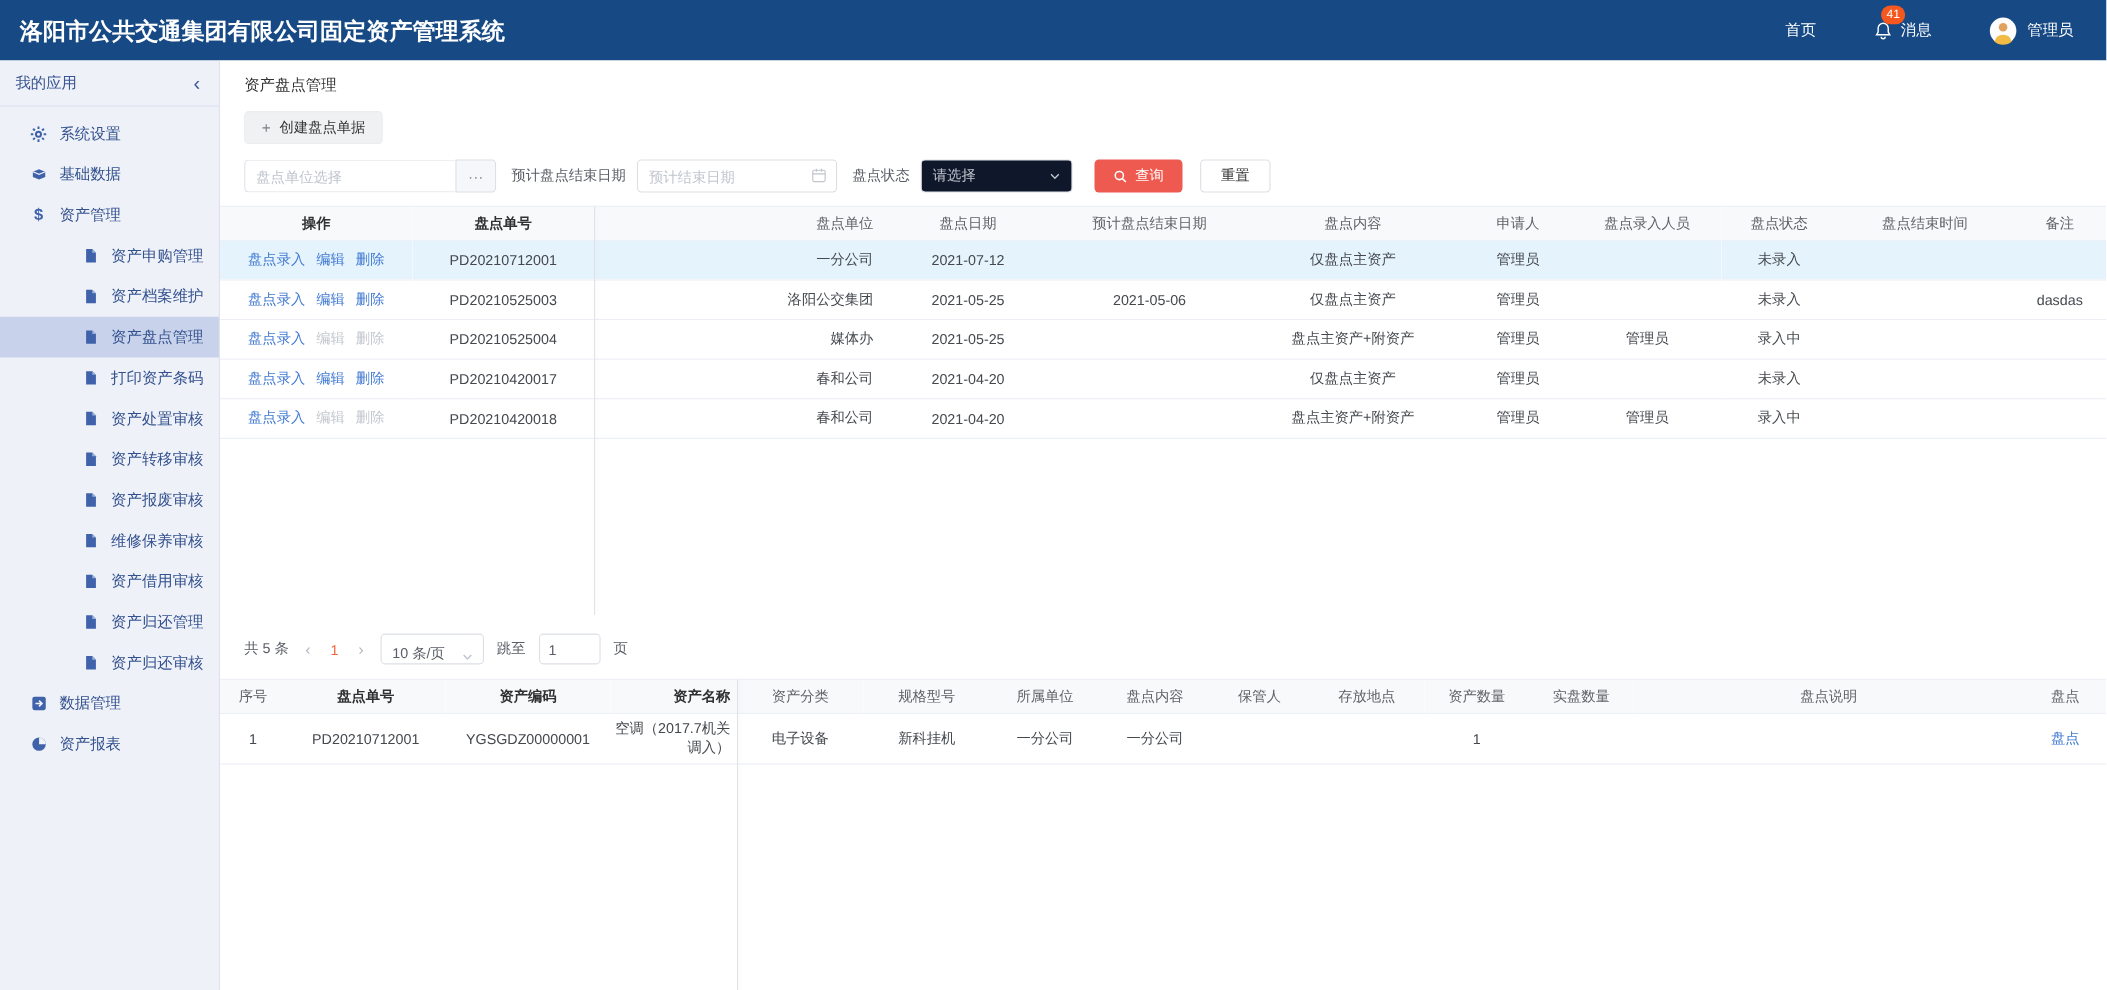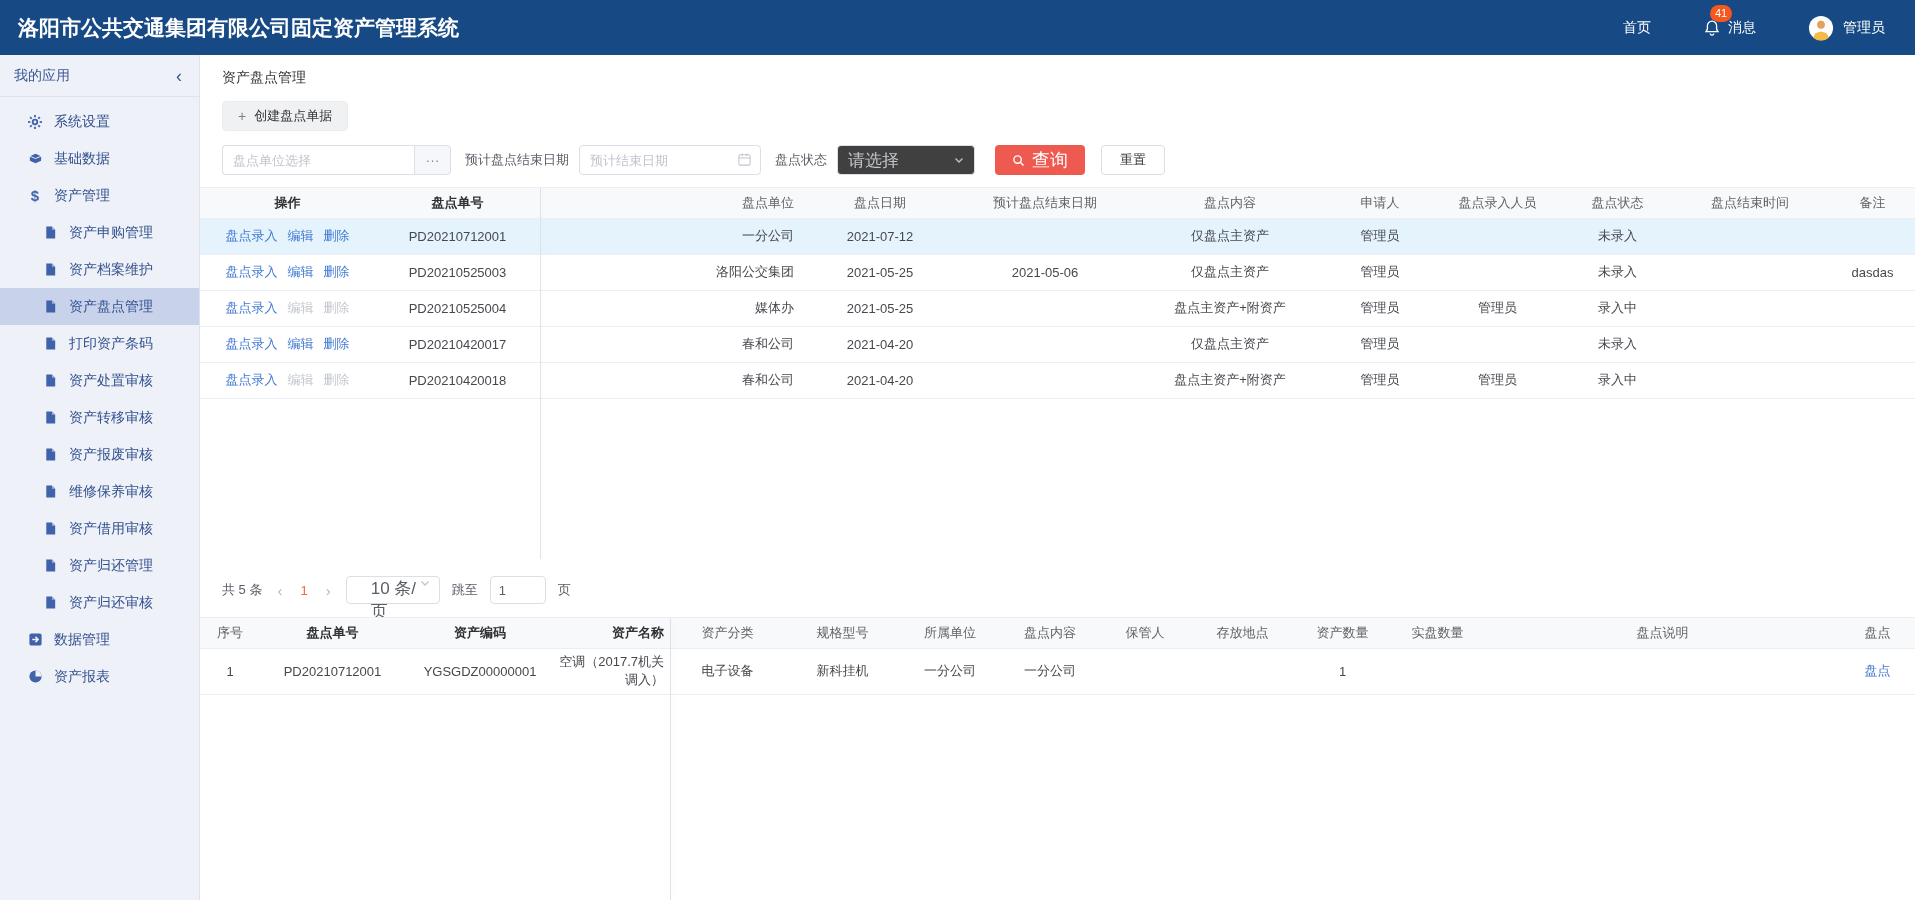--- a/index.html
+++ b/index.html
@@ -31,21 +31,21 @@
   .sidebar-header {
     height:42px; display:flex; align-items:center; justify-content:space-between;
     padding:0 17px 0 14px; color:#3a5693; font-size:14px; border-bottom:1px solid #dce2ef;
   }
   .collapse { color:#3a5693; font-size:18px; cursor:pointer; line-height:1; }
   .menu { padding-top:6px; }
   .menu-item {
     height:37px; display:flex; align-items:center; gap:11px; padding-left:27px;
     color:#33518f; font-size:14px; cursor:pointer; white-space:nowrap;
   }
-  .menu-item.sub { padding-left:42px; }
+  .menu-item.sub { padding-left:74px; }
   .menu-item.active { background:#c8d3eb; }
   .micon { width:16px; height:16px; display:inline-flex; align-items:center; justify-content:center; flex-shrink:0; }
   .dollar { color:#3f62ab; font-weight:bold; font-size:15px; line-height:16px; }
 
   
   .main { flex:1; position:relative; overflow:hidden; background:#fff; }
   .page-title { padding:14px 22px 4px; font-size:14px; color:#333; }
   .create-btn {
     display:inline-flex; align-items:center; gap:8px; margin:10px 0 0 22px;
     background:#f0f1f3; border:1px solid #ececee; border-radius:4px; height:30px;
@@ -71,27 +71,27 @@
   }
   input::placeholder { color:#c0c4cd; }
   .date-input { position:relative; height:30px; }
   .date-input input {
     width:182px; height:30px; border:1px solid #dcdfe6; border-radius:4px;
     padding:0 32px 0 10px; font-size:13px; outline:none;
     font-family:"Liberation Sans","DejaVu Sans",sans-serif;
   }
   .date-input .cal { position:absolute; right:9px; top:7px; }
   .select {
-    width:138px; height:30px; border:1px solid #dcdfe6; border-radius:4px; background:#404040;
+    width:138px; height:30px; border:1px solid #dcdfe6; border-radius:4px; background:#0f172a;
     display:flex; align-items:center; justify-content:space-between; padding:0 9px 0 10px;
-    color:#c0c4cd; cursor:pointer; font-size:17px;
+    color:#c0c4cd; cursor:pointer; font-size:13px;
   }
   .search-btn {
     height:30px; background:#ee5a4f; color:#fff; border:none; border-radius:4px;
-    padding:0 17px; display:inline-flex; align-items:center; gap:7px; font-size:18px;
+    padding:0 17px; display:inline-flex; align-items:center; gap:7px; font-size:13px;
     cursor:pointer; margin-left:10px; font-family:"Liberation Sans","DejaVu Sans",sans-serif;
   }
   .reset-btn {
     height:30px; background:#fff; border:1px solid #dcdfe6; border-radius:4px;
     padding:0 18px; font-size:13px; color:#333; cursor:pointer; margin-left:6px;
     font-family:"Liberation Sans","DejaVu Sans",sans-serif;
   }
 
   
   .table-wrap { position:relative; }
@@ -124,22 +124,22 @@
   
   .pagination {
     display:flex; align-items:center; gap:12px; padding:17px 0 13px 22px;
     font-size:13px; color:#5a5e66;
   }
   .pg-btn { color:#b4b8c0; font-size:15px; cursor:pointer; padding:0 3px; }
   .pg-num { cursor:pointer; padding:0 3px; }
   .pg-num.active { color:#f4663c; }
   .pagesize {
     width:94px; height:28px; border:1px solid #dcdfe6; border-radius:4px; background:#fff;
-    display:flex; align-items:flex-start; justify-content:space-between; padding:0 8px 0 24px;
-    color:#5a5e66; cursor:pointer; font-size:17px;
+    display:flex; align-items:flex-end; justify-content:space-between; padding:0 8px 0 10px;
+    color:#5a5e66; cursor:pointer; font-size:13px;
   }
   .jump {
     width:56px; height:28px; border:1px solid #dcdfe6; border-radius:4px;
     padding:0 8px; font-size:13px; color:#5a5e66; outline:none;
     font-family:"Liberation Sans","DejaVu Sans",sans-serif;
   }
 </style>
 </head>
 <body>
 

